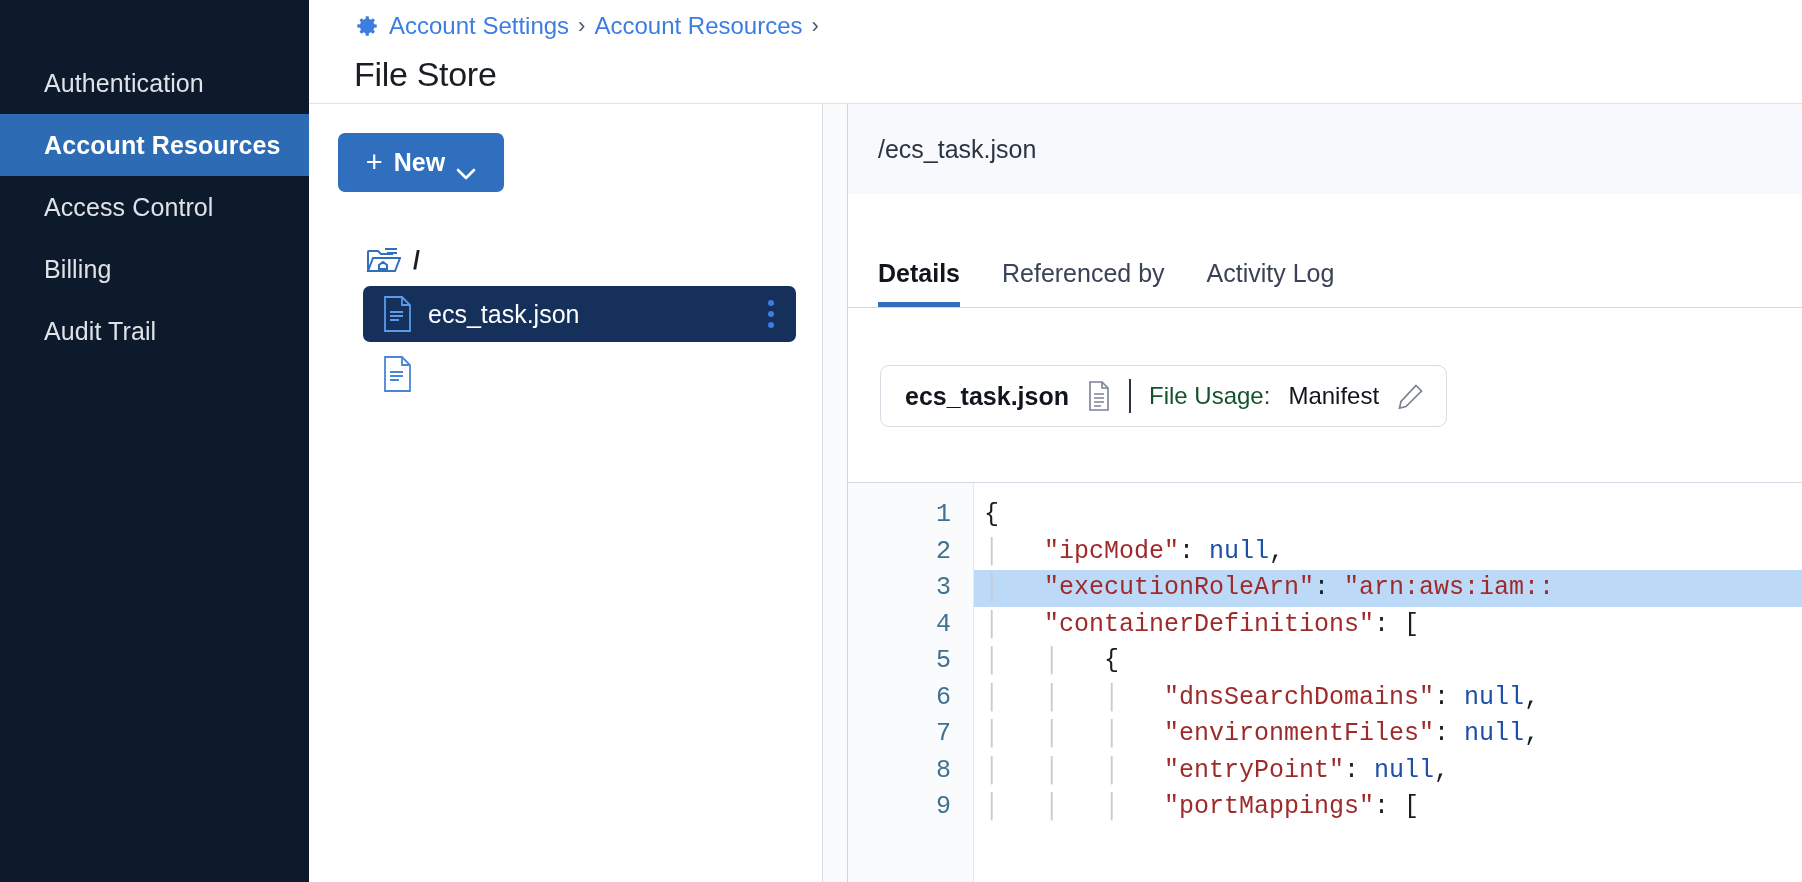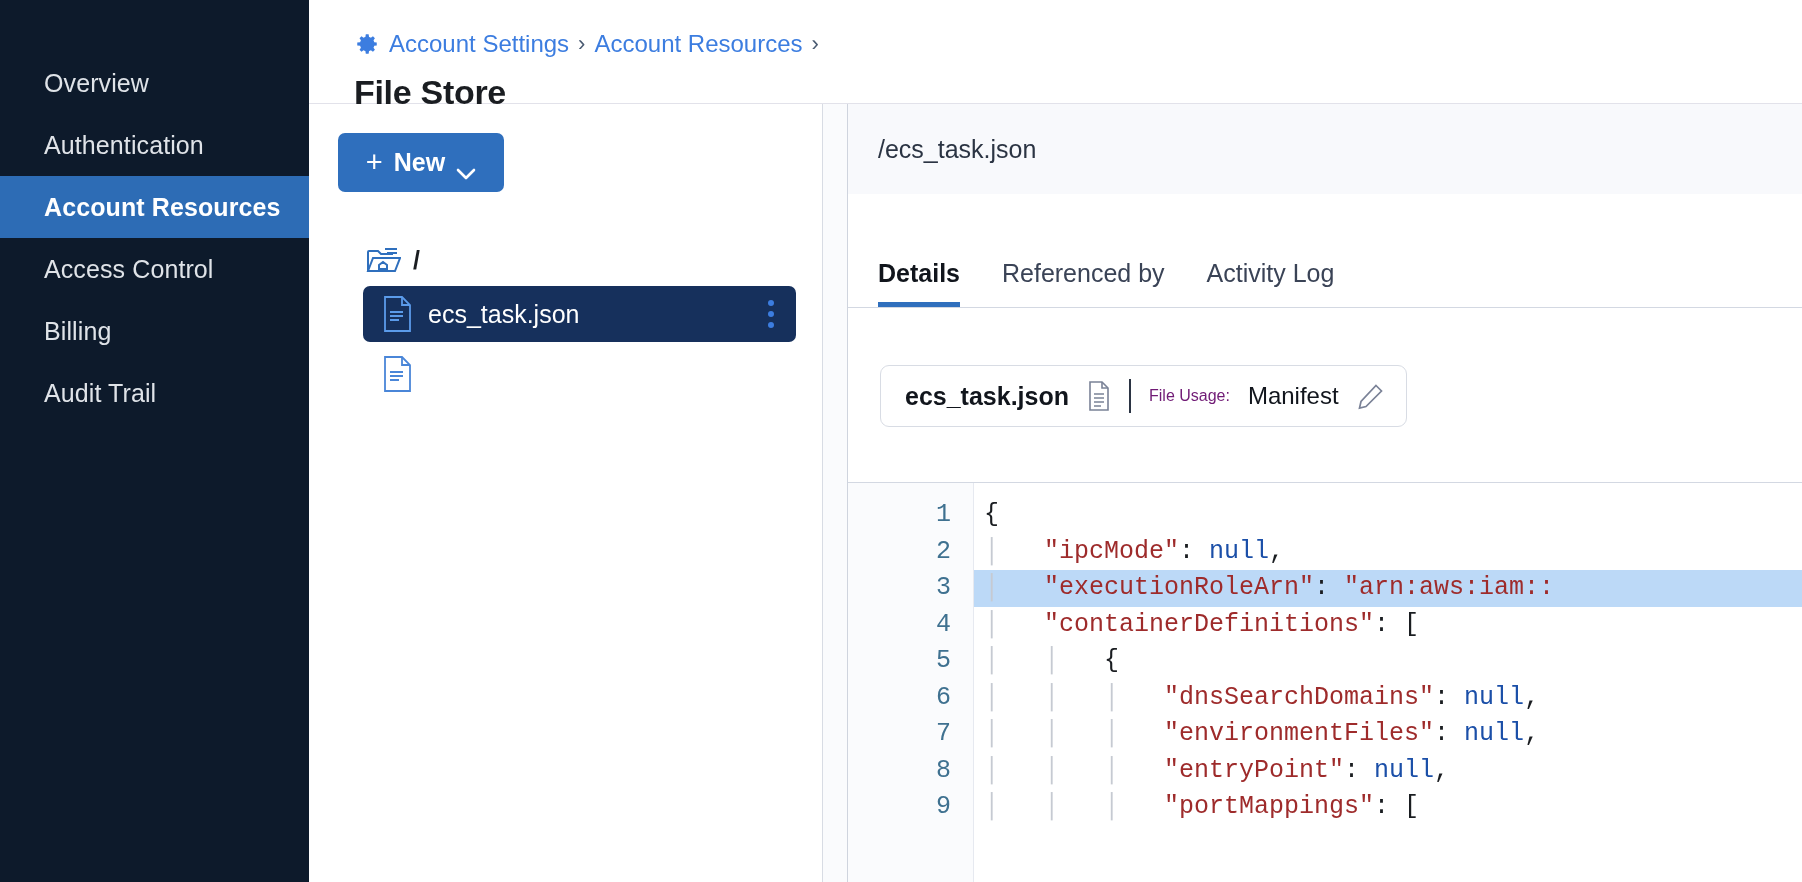--- a/index.html
+++ b/index.html
@@ -26,31 +26,31 @@
   .nav-item.active {
     background: #2d6cb5; color: #ffffff; font-weight: 600;
   }
 
   
   .main { flex: 1 1 auto; height: 882px; display: flex; flex-direction: column; min-width: 0; }
 
   .topbar {
     height: 104px; flex: 0 0 104px;
     border-bottom: 1px solid #e2e2ea;
-    padding-left: 45px; padding-top: 24px;
+    padding-left: 45px; padding-top: 6px;
     background: #fff;
   }
   .breadcrumb { display: flex; align-items: center; height: 40px; gap: 9px; }
   .gear-ico { width: 26px; height: 26px; flex: 0 0 26px; display:block; }
   .crumb-link {
     color: #3c7de0; font-size: 24px; cursor: pointer; white-space: nowrap;
   }
   .crumb-sep { color: #4a5b72; font-size: 22px; font-weight: 300; }
   .page-title {
-    font-size: 34px; font-weight: 700; color: #1a1d21;
+    font-size: 34px; font-weight: 400; color: #1a1d21;
     margin-top: 9px; letter-spacing: -.3px;
   }
 
   .body-row { flex: 1 1 auto; display: flex; min-height: 0; }
 
   
   .tree-panel {
     width: 514px; flex: 0 0 514px;
     background: #fff;
     border-right: 1px solid #d8dce4;
@@ -124,21 +124,21 @@
 
   .usage-wrap { padding: 28px 0 0 32px; }
   .usage-box {
     display: inline-flex; align-items: center; gap: 18px;
     height: 62px; padding: 0 22px 0 24px;
     border: 1px solid #d8dce4; border-radius: 9px; background: #fff;
   }
   .usage-file { font-size: 25px; font-weight: 700; color: #11151c; white-space: nowrap; }
   .doc-ico { width: 24px; height: 30px; display:block; }
   .usage-div { width: 2px; height: 34px; background: #2b3443; }
-  .usage-label { font-size: 16px; color: #701a75; white-space: nowrap; }
+  .usage-label { font-size: 24px; color: #14532d; white-space: nowrap; }
   .usage-value { font-size: 24px; color: #11151c; white-space: nowrap; }
   .pencil-ico { width: 27px; height: 27px; display:block; cursor: pointer; }
 
   
   .code-wrap {
     flex: 1 1 auto; min-height: 0; margin-top: 26px;
     display: flex; border-top: 1px solid #d3d8e2; overflow: hidden;
     background: #fff;
   }
   .gutter {
@@ -161,23 +161,20 @@
   .tok-val { color: #1b4fa8; }
   .tok-pun { color: #1a1d21; }
   .indent-guide { color: #c6cad2; }
 </style>
 </head>
 <body>
 
 <div class="app">
 
   <nav class="sidebar" id="sidebar">
-      <div class="nav-item">
-        <span>Overview</span>
-      </div>
       <div class="nav-item">
         <span>Authentication</span>
       </div>
       <div class="nav-item active">
         <span>Account Resources</span>
       </div>
       <div class="nav-item">
         <span>Access Control</span>
       </div>
       <div class="nav-item">

